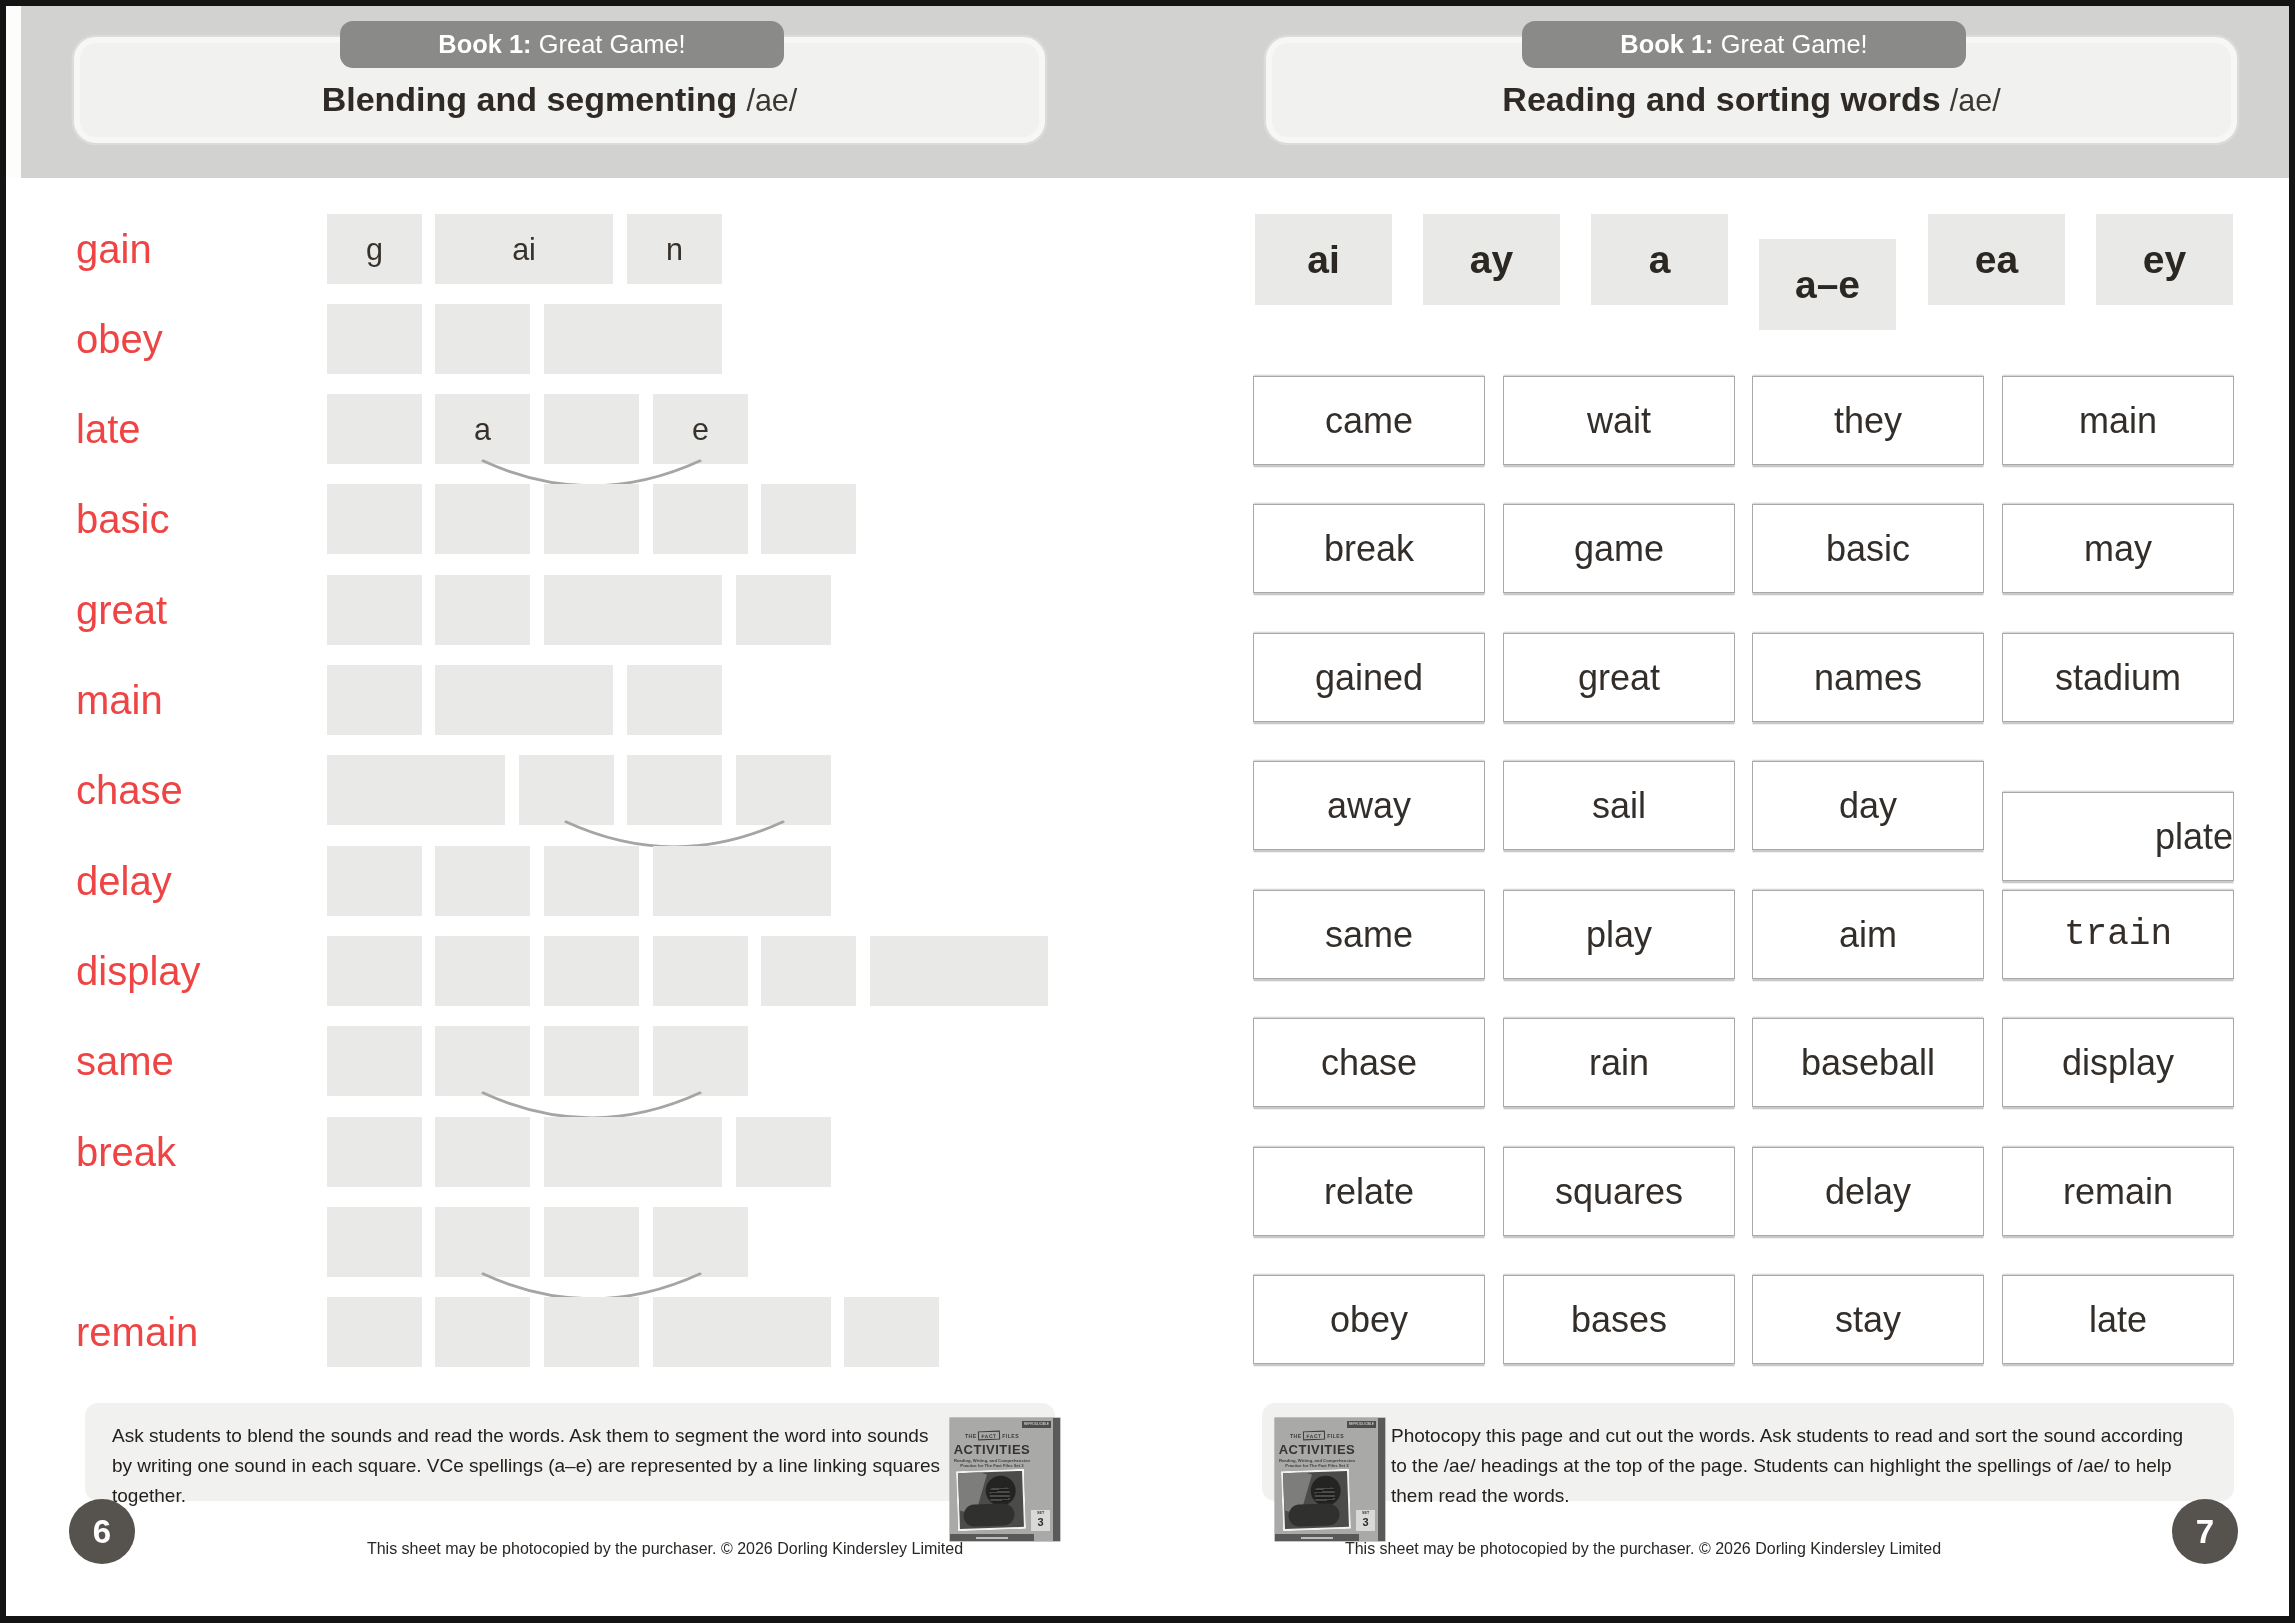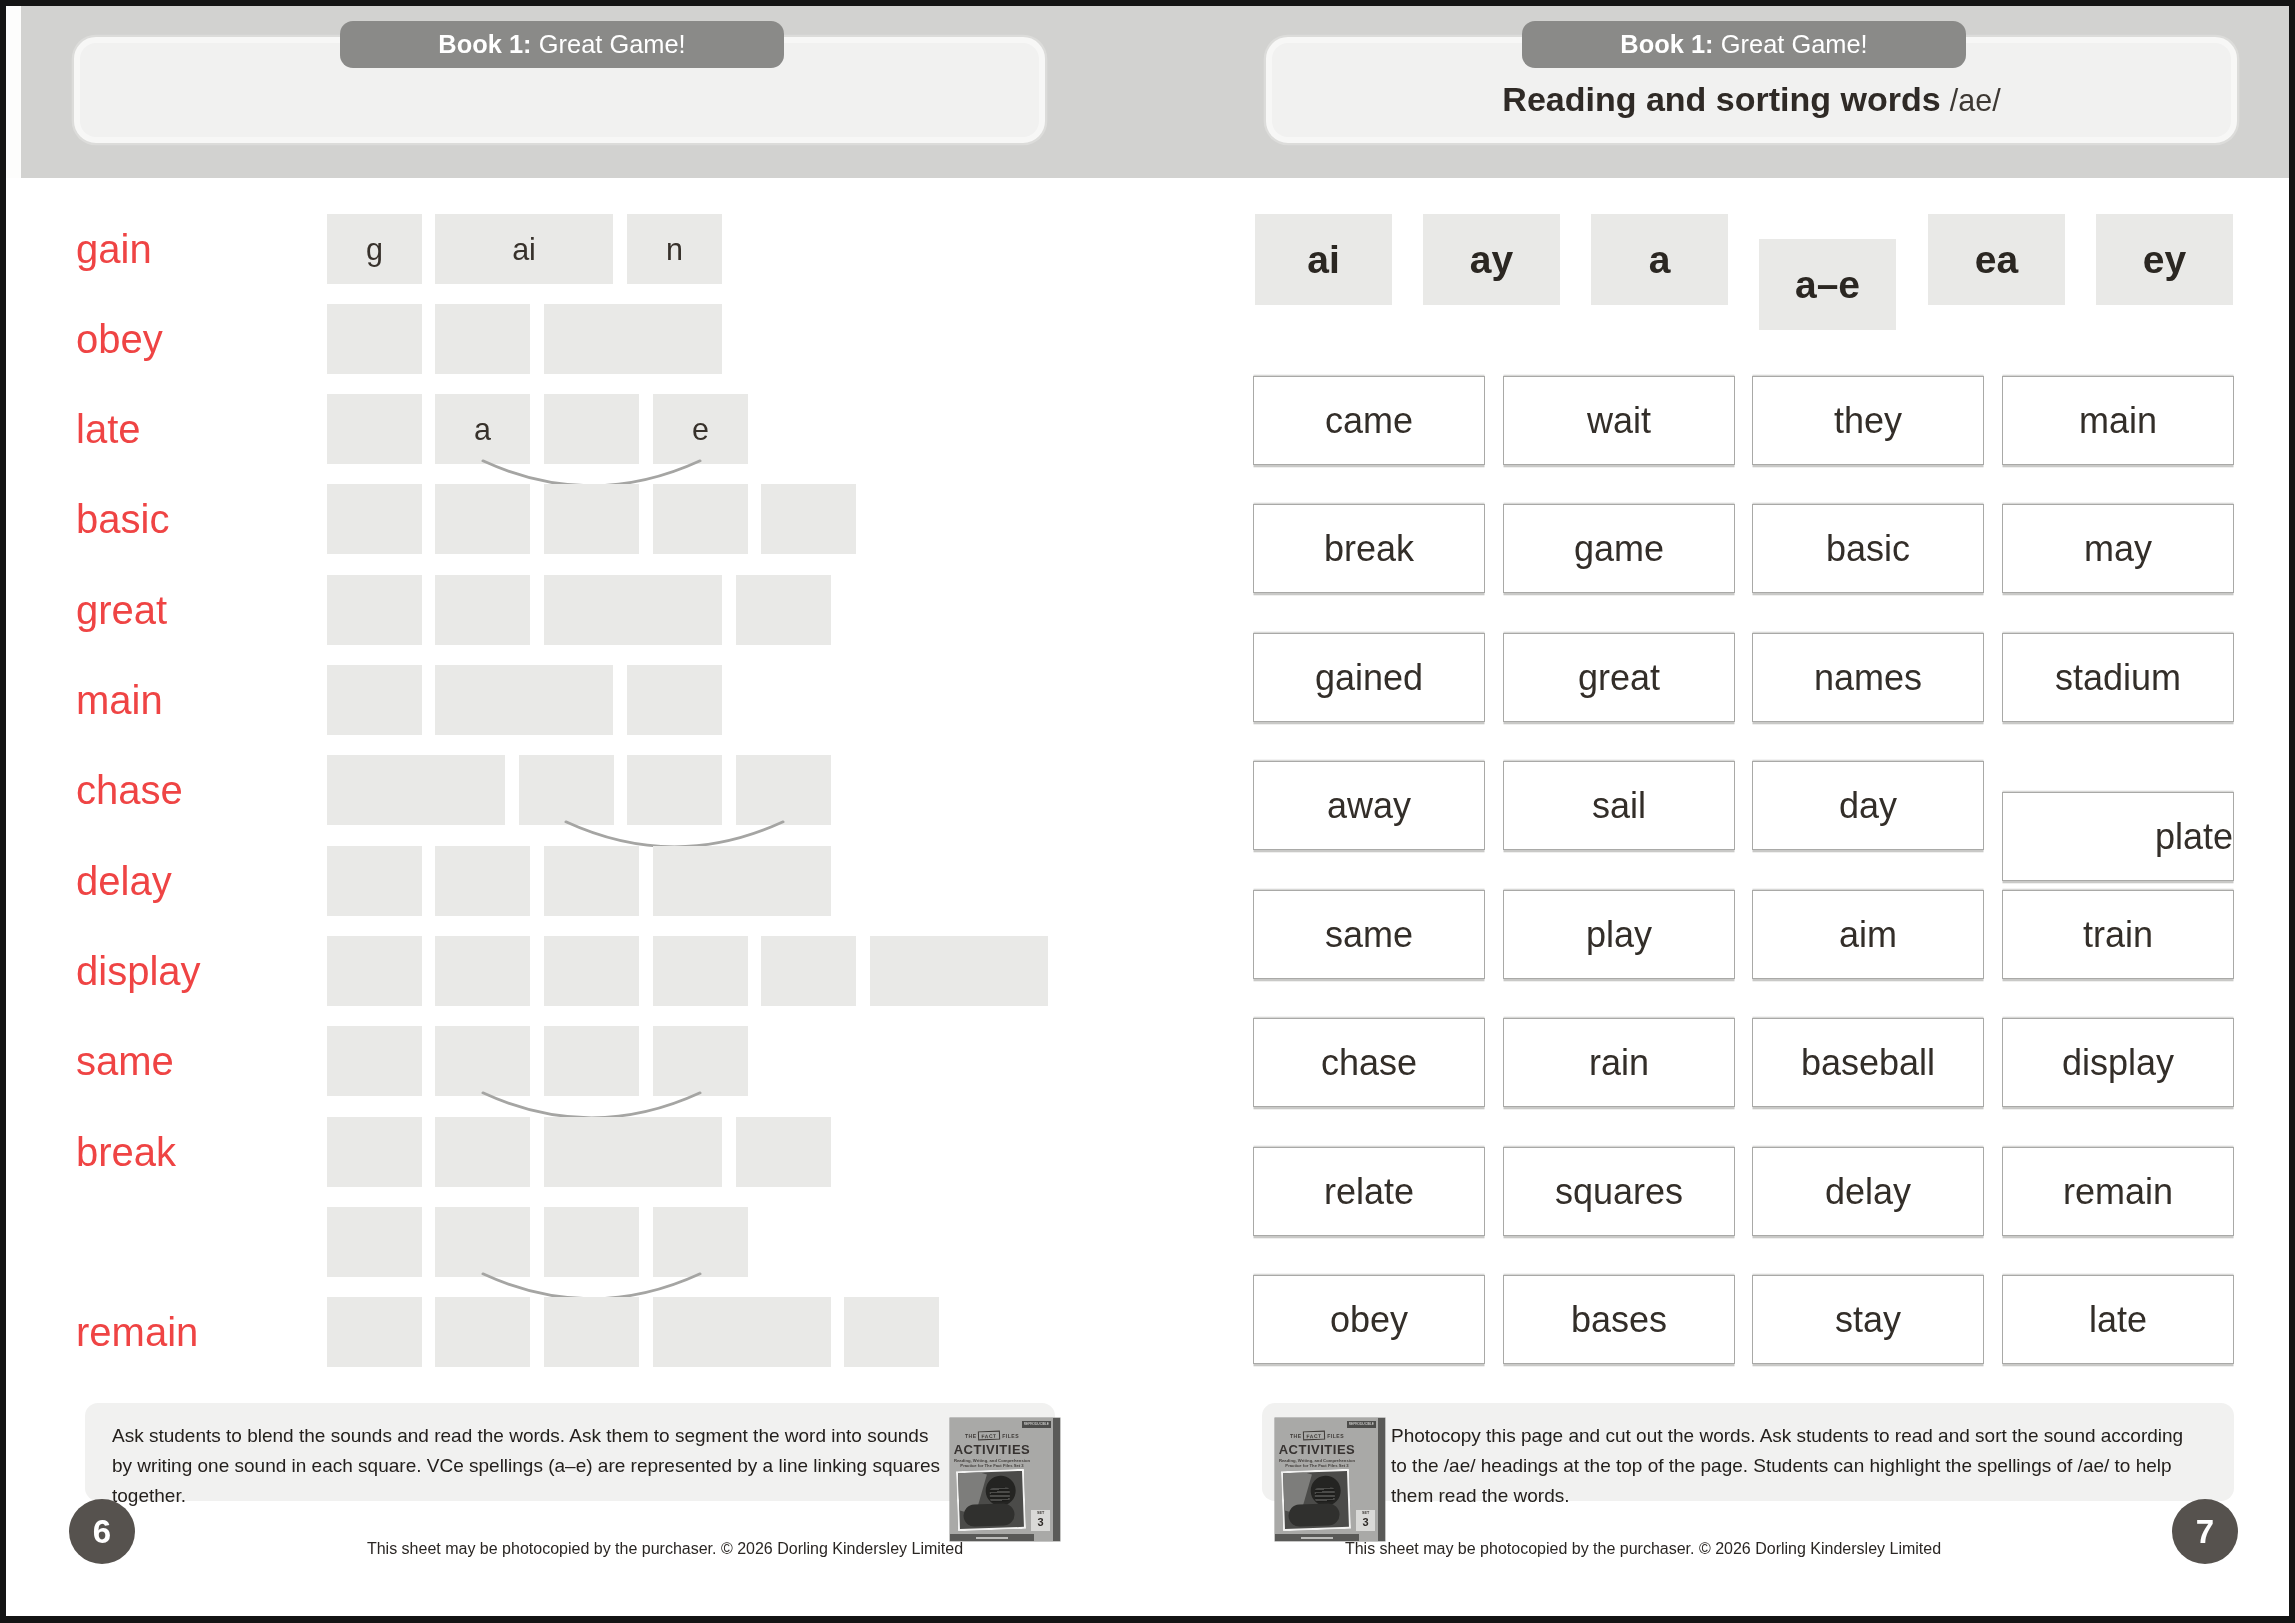--- a/index.html
+++ b/index.html
@@ -73,20 +73,23 @@
 
 <div class="frame" id="frame">
   <div class="sheet"></div>
   <div class="band"></div>
   <div class="edge-strip"></div>
 
   <div class="title-box" style="left:74px;"></div>
   <div class="badge" style="left:340px;">
     <span class="badge-bold">Book 1:</span><span class="badge-reg">Great Game!</span>
   </div>
+  <div class="page-title" style="left:74px;">
+    <span>Blending and segmenting</span><span class="phoneme">/ae/</span>
+  </div>
 
   <div class="title-box" style="left:1266px;"></div>
   <div class="badge" style="left:1522px;">
     <span class="badge-bold">Book 1:</span><span class="badge-reg">Great Game!</span>
   </div>
   <div class="page-title" style="left:1266px;">
     <span>Reading and sorting words</span><span class="phoneme">/ae/</span>
   </div>
 
   <div id="left-rows">
@@ -216,21 +219,21 @@
       <div class="word-card" style="left: 1503px; top: 633px;">great</div>
       <div class="word-card" style="left: 1752px; top: 633px;">names</div>
       <div class="word-card" style="left: 2002px; top: 633px;">stadium</div>
       <div class="word-card" style="left: 1253px; top: 761px;">away</div>
       <div class="word-card" style="left: 1503px; top: 761px;">sail</div>
       <div class="word-card" style="left: 1752px; top: 761px;">day</div>
       <div class="word-card" style="left: 2002px; top: 792px; text-align: right;">plate</div>
       <div class="word-card" style="left: 1253px; top: 890px;">same</div>
       <div class="word-card" style="left: 1503px; top: 890px;">play</div>
       <div class="word-card" style="left: 1752px; top: 890px;">aim</div>
-      <div class="word-card" style="left: 2002px; top: 890px;">train</div>
+      <div class="word-card" style="left: 2002px; top: 890px; font-family: Liberation Mono, monospace;">train</div>
       <div class="word-card" style="left: 1253px; top: 1018px;">chase</div>
       <div class="word-card" style="left: 1503px; top: 1018px;">rain</div>
       <div class="word-card" style="left: 1752px; top: 1018px;">baseball</div>
       <div class="word-card" style="left: 2002px; top: 1018px;">display</div>
       <div class="word-card" style="left: 1253px; top: 1147px;">relate</div>
       <div class="word-card" style="left: 1503px; top: 1147px;">squares</div>
       <div class="word-card" style="left: 1752px; top: 1147px;">delay</div>
       <div class="word-card" style="left: 2002px; top: 1147px;">remain</div>
       <div class="word-card" style="left: 1253px; top: 1275px;">obey</div>
       <div class="word-card" style="left: 1503px; top: 1275px;">bases</div>

